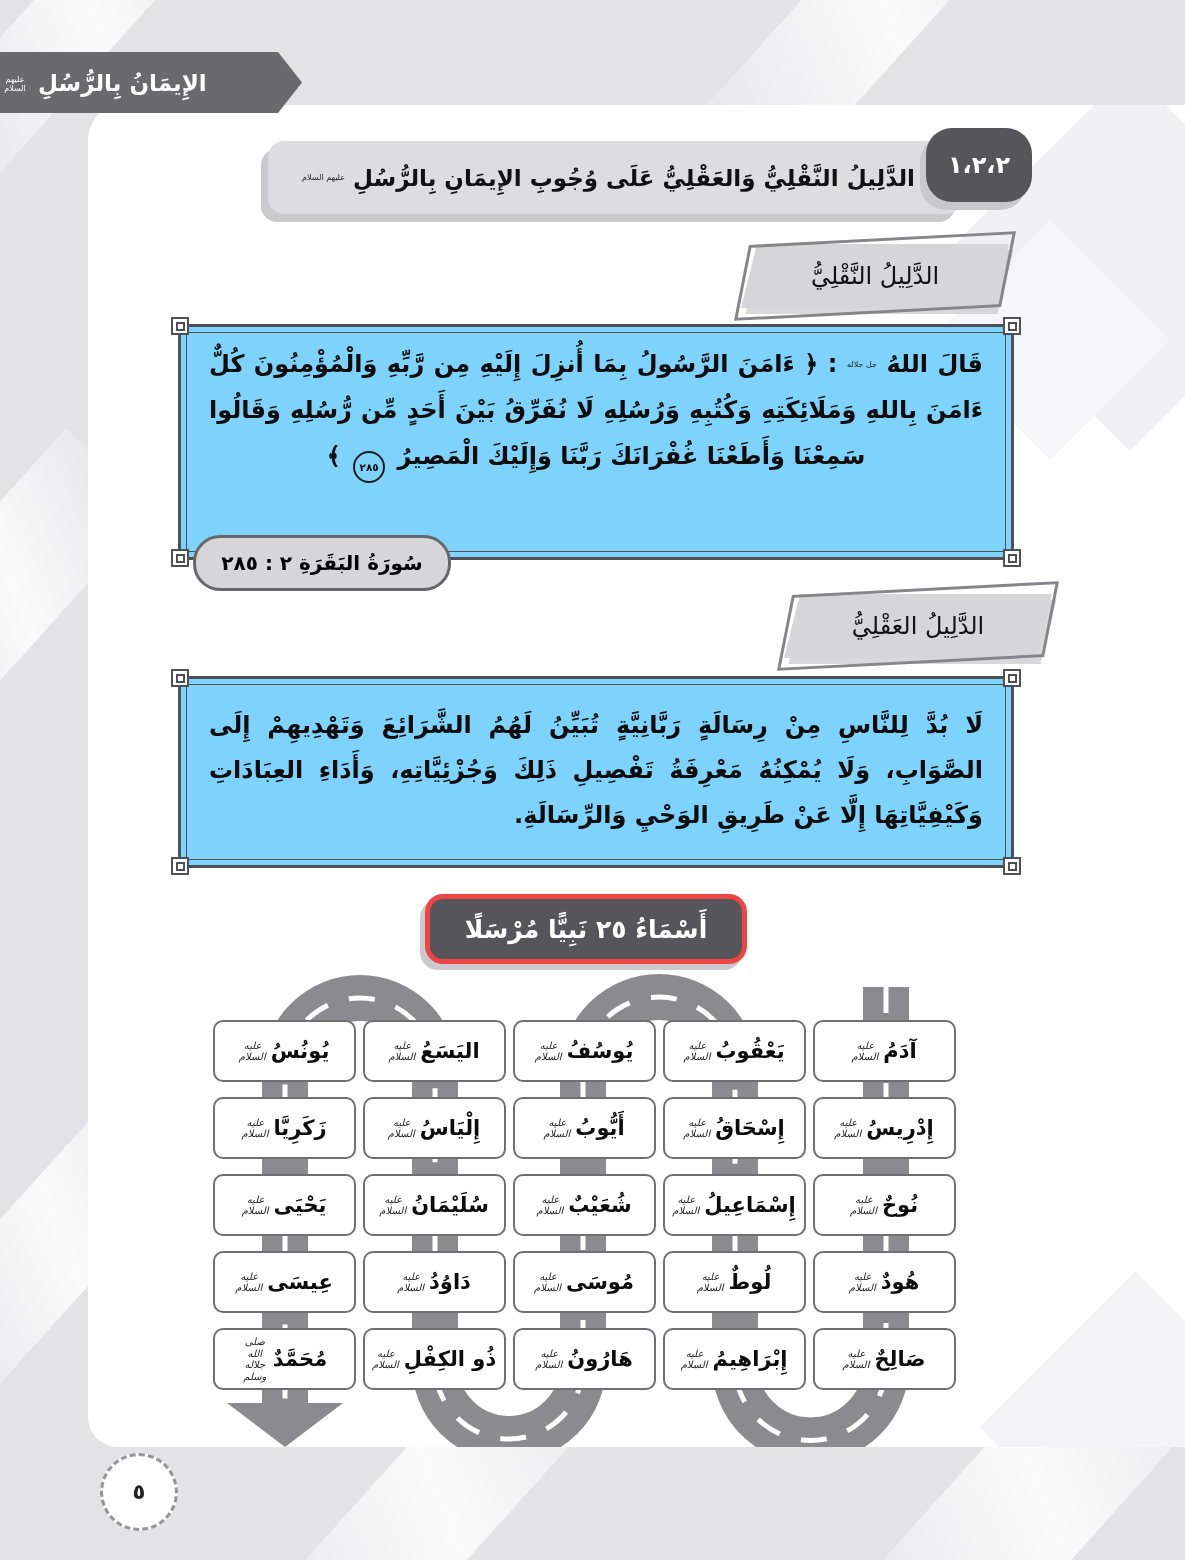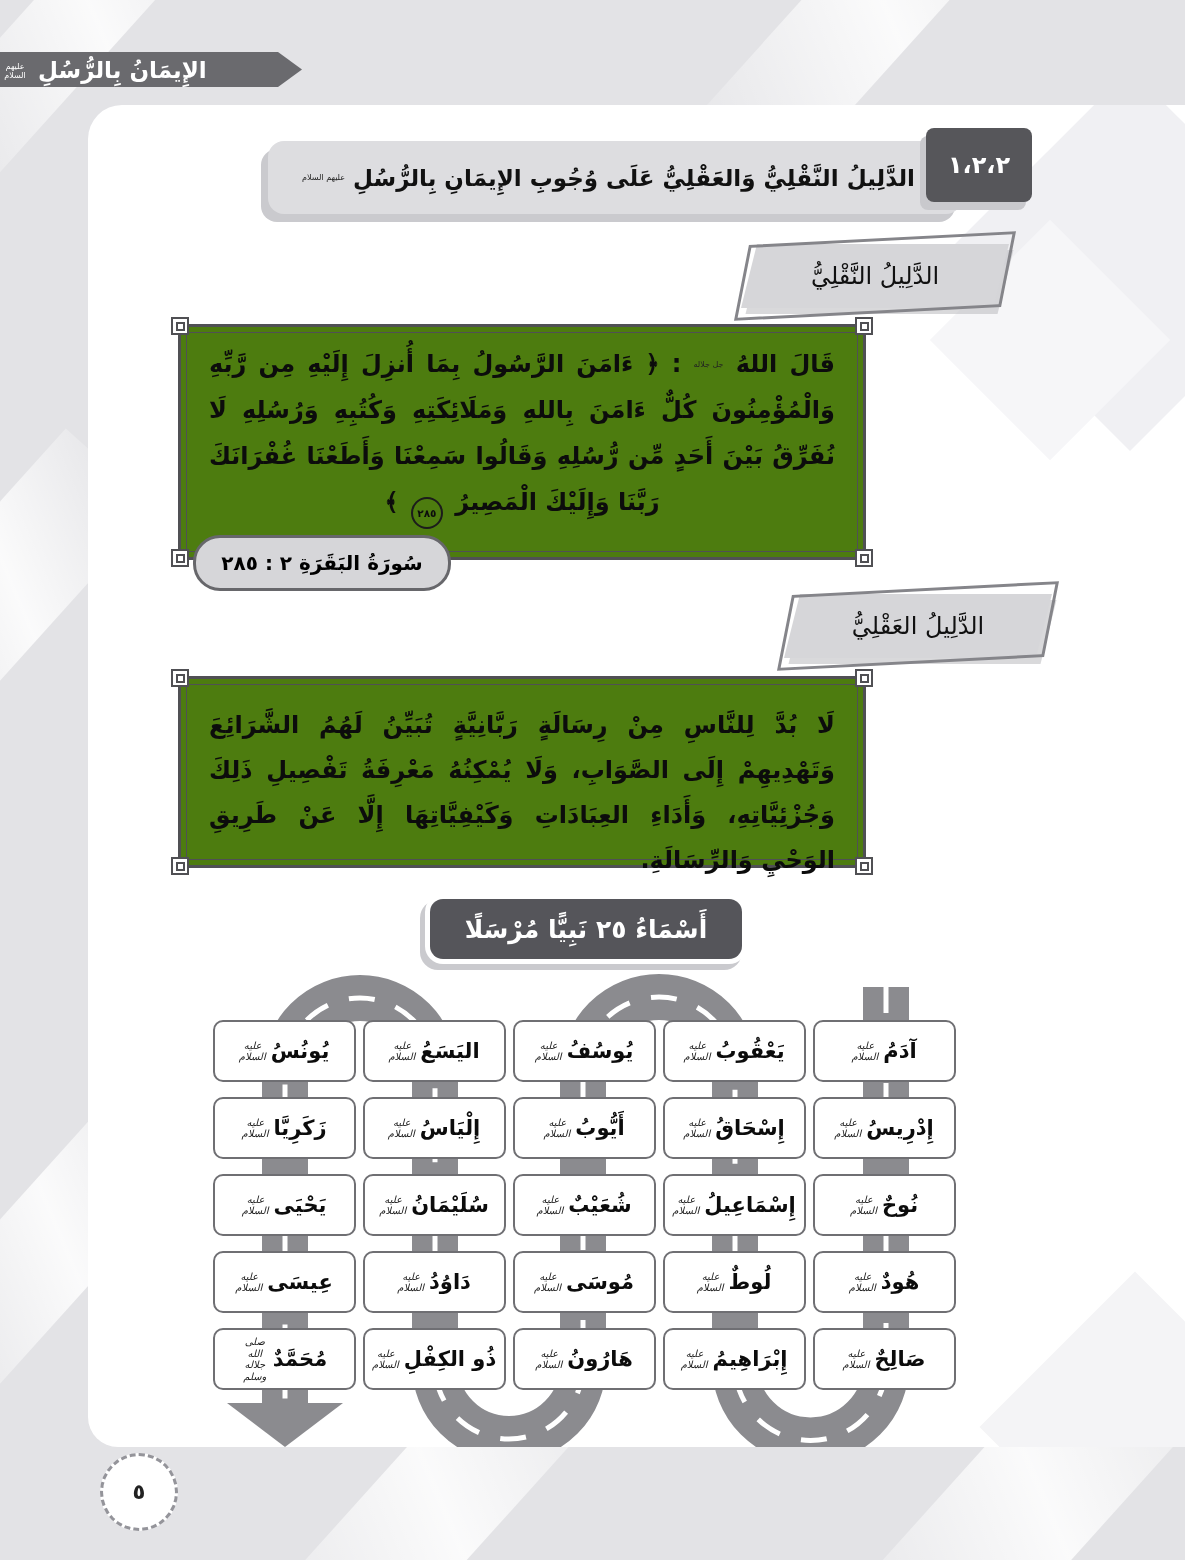--- a/index.html
+++ b/index.html
@@ -3,60 +3,60 @@
 <meta charset="utf-8">
 <style>
   html,body{margin:0;padding:0;}
   body{font-family:"DejaVu Sans",sans-serif;background:#cfcfd3;}
   #page{position:relative;width:1185px;height:1560px;background:#e3e3e6;overflow:hidden;margin:0 auto;}
   .streak{position:absolute;background:linear-gradient(115deg,rgba(255,255,255,0) 0%,rgba(255,255,255,.85) 50%,rgba(255,255,255,0) 100%);transform:rotate(-48deg);pointer-events:none;}
   
   #card{position:absolute;left:88px;top:105px;width:1097px;height:1342px;background:#ffffff;border-radius:34px 0 0 30px;overflow:hidden;}
   .chev{position:absolute;transform:rotate(45deg);pointer-events:none;}
   
-  #ribbon{position:absolute;left:0;top:52px;width:302px;height:35px;background:#6a6a6e;
+  #ribbon{position:absolute;left:0;top:52px;width:302px;height:61px;background:#6a6a6e;
     clip-path:polygon(0 0,278px 0,100% 50%,278px 100%,0 100%);
     display:flex;align-items:center;justify-content:flex-end;padding-right:44px;box-sizing:border-box;
     color:#fff;font-weight:700;font-size:23px;filter:drop-shadow(2px 3px 1px rgba(0,0,0,.18));}
   #ribbon .hon{color:#fff;}
   
   #section-title{position:absolute;left:268px;top:141px;width:694px;height:73px;background:#dddde0;border-radius:16px;
     box-shadow:-7px 8px 0 #cacace;display:flex;align-items:center;justify-content:center;gap:8px;
     font-size:23px;font-weight:700;color:#111;direction:rtl;white-space:nowrap;}
-  #section-badge{position:absolute;left:926px;top:128px;width:106px;height:74px;background:#56565a;border-radius:8px;
+  #section-badge{position:absolute;left:926px;top:128px;width:106px;height:74px;background:#56565a;border-radius:26px;
     box-shadow:-6px 8px 0 #c9c9cd;display:flex;align-items:center;justify-content:center;
     color:#fff;font-size:24px;font-weight:700;}
   
   .banner{position:absolute;width:280px;height:80px;}
   .banner .fill{position:absolute;left:14px;right:14px;top:8px;bottom:8px;background:#d6d6d9;transform:skewX(-14deg);
     box-shadow:6px 6px 0 rgba(185,185,190,.55);}
   .banner .frame{position:absolute;left:8px;right:8px;top:2px;bottom:2px;border:3px solid #85858a;transform:skewX(-14deg) rotate(-3deg);}
   .banner .txt{position:absolute;inset:0;display:flex;align-items:center;justify-content:center;
     font-size:24px;font-weight:400;color:#111;direction:rtl;white-space:nowrap;}
   #banner-naqli{left:735px;top:236px;}
   #banner-aqli{left:778px;top:586px;}
   
-  .obox{position:absolute;left:178px;width:688px;border:3px solid #505054;background:#4d7c0f;box-sizing:border-box;}
+  .obox{position:absolute;left:178px;width:836px;border:3px solid #505054;background:#7dd3fc;box-sizing:border-box;}
   .obox::after{content:'';position:absolute;inset:5px;border:1.5px solid #505054;pointer-events:none;}
   .corner{position:absolute;width:18px;height:18px;background:#fff;border:2.5px solid #505054;box-sizing:border-box;z-index:2;}
   .corner::after{content:'';position:absolute;inset:2.5px;border:2px solid #505054;}
   .c-tl{left:-10px;top:-10px;} .c-tr{right:-10px;top:-10px;} .c-bl{left:-10px;bottom:-10px;} .c-br{right:-10px;bottom:-10px;}
   #quote-box{top:324px;height:236px;}
   #aqli-box{top:676px;height:192px;}
   .otext{position:relative;margin:0;padding:14px 28px 0 28px;direction:rtl;color:#0c0c0c;
     font-size:24px;font-weight:700;line-height:46px;text-align:justify;z-index:1;}
   #quote-text{text-align-last:center;}
   #aqli-text{text-align-last:right;line-height:45px;padding-top:24px;}
   .hon{display:inline-block;font-size:8px;font-weight:400;line-height:1.15;max-width:30px;text-align:center;vertical-align:middle;color:#222;}
   .medallion{display:inline-flex;width:28px;height:28px;border:2px solid #1c1c1c;border-radius:50%;align-items:center;justify-content:center;
     font-size:10.5px;font-weight:700;margin:0 4px;vertical-align:-7px;}
   #source-pill{position:absolute;left:12px;top:164px;width:252px;height:50px;background:#d6d6d9;border:3.5px solid #67676b;
     border-radius:27px;display:flex;align-items:center;justify-content:center;font-size:20px;font-weight:700;direction:rtl;z-index:3;margin-top:44px;}
   
-  #prophets-title-outer{position:absolute;left:425px;top:894px;width:322px;height:70px;background:#ffffff;border-radius:18px;
+  #prophets-title-outer{position:absolute;left:425px;top:894px;width:322px;height:70px;background:#ef4444;border-radius:18px;
     padding:5px;box-sizing:border-box;box-shadow:-5px 6px 0 #cacace;}
   #prophets-title-inner{width:100%;height:100%;background:#55555a;border-radius:13px;display:flex;align-items:center;justify-content:center;
     color:#fff;font-size:25px;font-weight:700;direction:rtl;white-space:nowrap;}
   
   #prophet-area{position:absolute;left:203px;top:973px;width:766px;height:474px;}
   #road-svg{position:absolute;inset:0;}
   #prophet-grid{position:absolute;left:10px;top:47px;display:grid;grid-template-columns:repeat(5,143px);gap:15px 7px;direction:rtl;}
   .pcard{width:143px;height:62px;box-sizing:border-box;background:#fff;border:2.5px solid #6f6f73;border-radius:10px;
     display:flex;align-items:center;justify-content:center;gap:5px;direction:rtl;font-size:21px;font-weight:700;color:#0c0c0c;}
   .pcard .hon{font-size:10px;max-width:26px;font-style:italic;}

